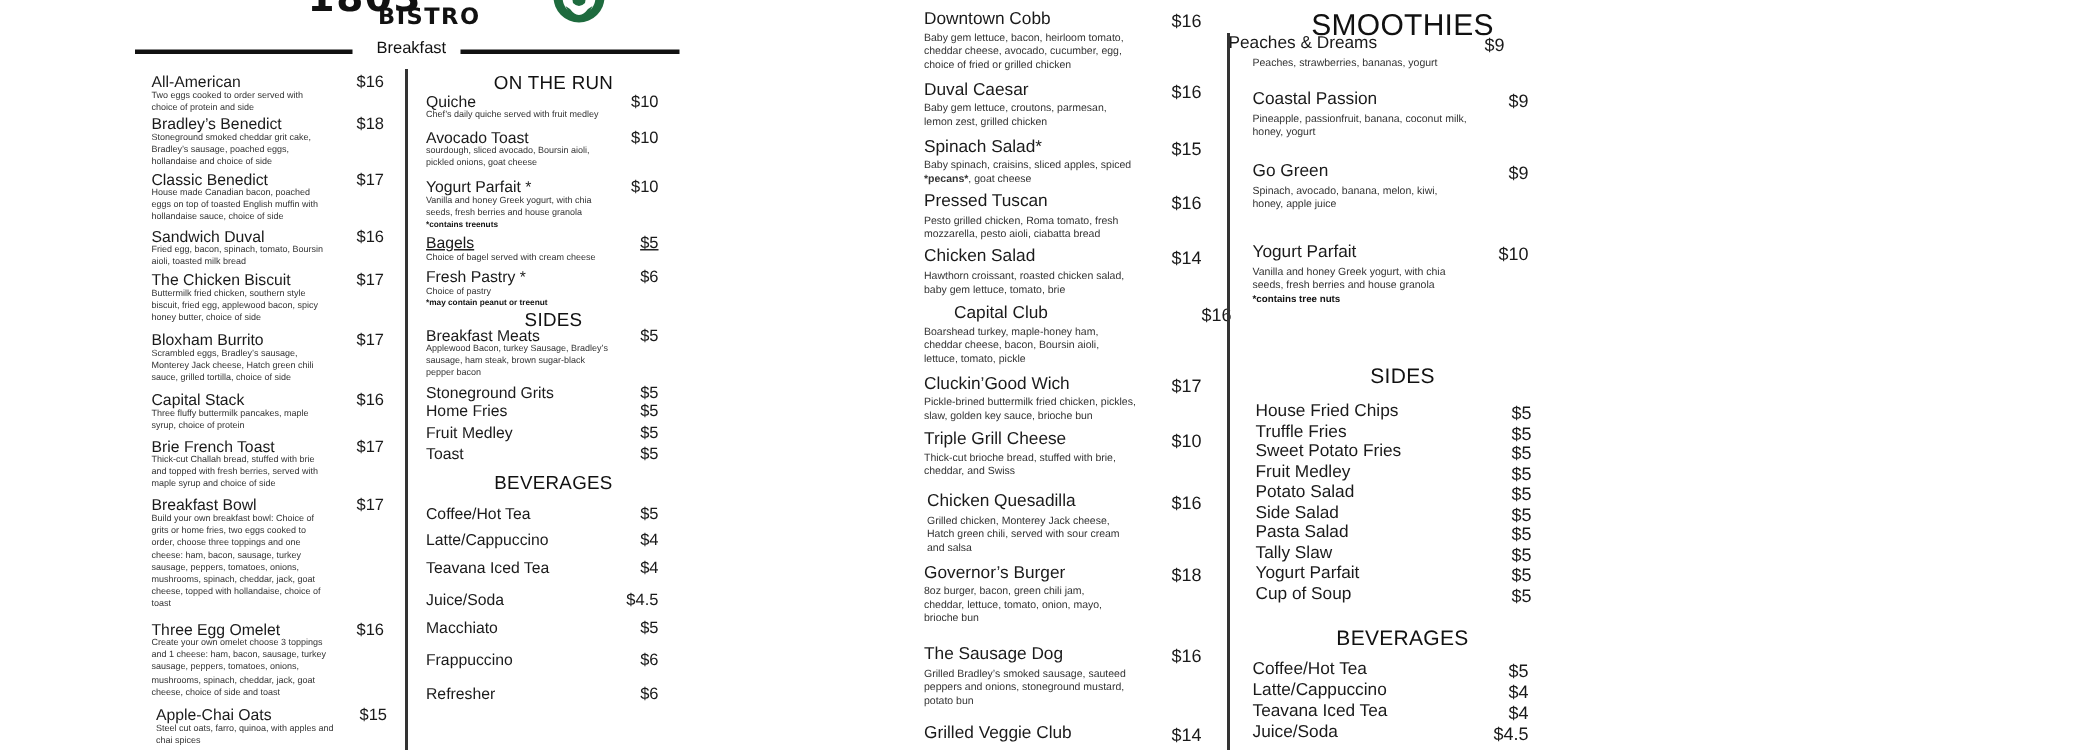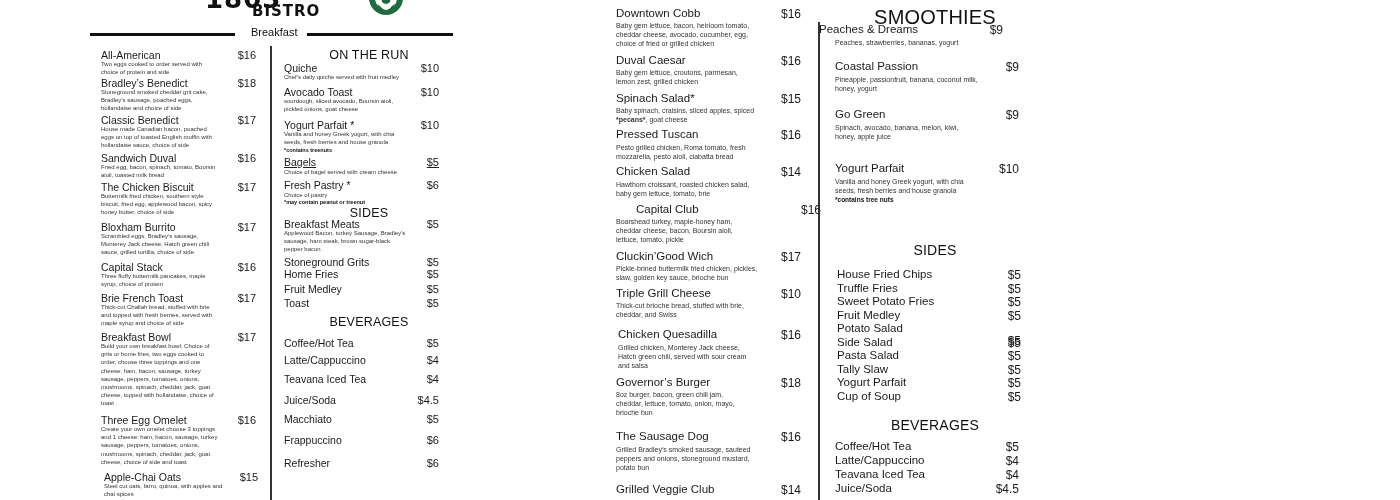--- a/index.html
+++ b/index.html
@@ -319,21 +319,21 @@
       <span class="item-price r-price">$5</span>
     </div>
     <div class="row" style="position:relative; width:184px; height:13.5px;">
       <span class="item-name r-name">Sweet Potato Fries</span>
       <span class="item-price r-price">$5</span>
     </div>
     <div class="row" style="position:relative; width:184px; height:13.5px;">
       <span class="item-name r-name">Fruit Medley</span>
       <span class="item-price r-price">$5</span>
     </div>
-    <div class="row" style="position:relative; width:184px; height:13.5px;flex-direction:column;">
+    <div class="row" style="position:relative; width:184px; height:13.5px;">
       <span class="item-name r-name">Potato Salad</span>
       <span class="item-price r-price">$5</span>
     </div>
     <div class="row" style="position:relative; width:184px; height:13.5px;">
       <span class="item-name r-name">Side Salad</span>
       <span class="item-price r-price">$5</span>
     </div>
     <div class="row" style="position:relative; width:184px; height:13.5px;">
       <span class="item-name r-name">Pasta Salad</span>
       <span class="item-price r-price">$5</span>

